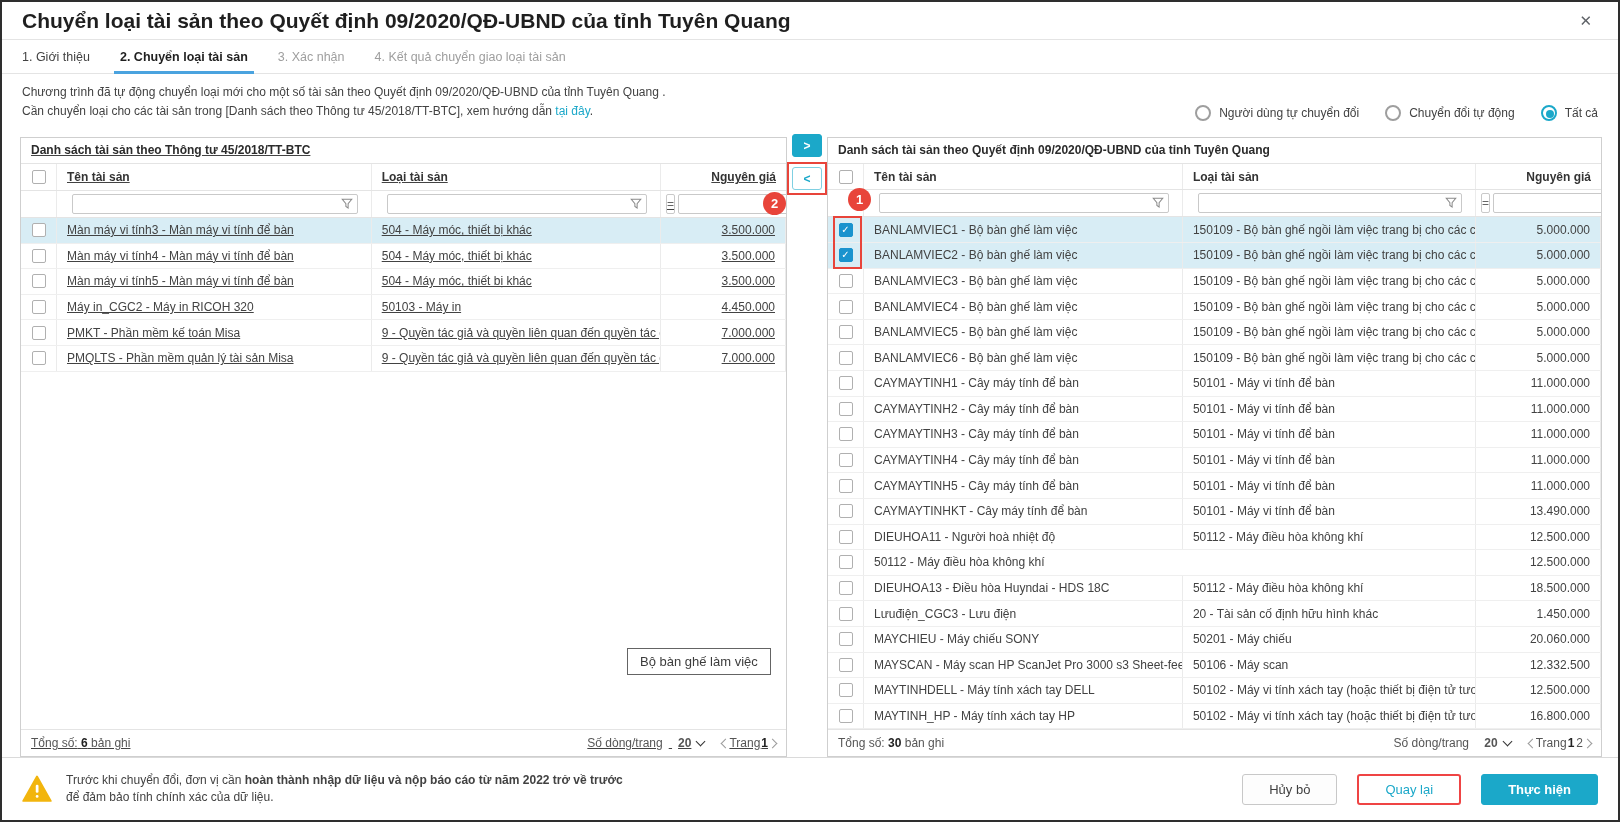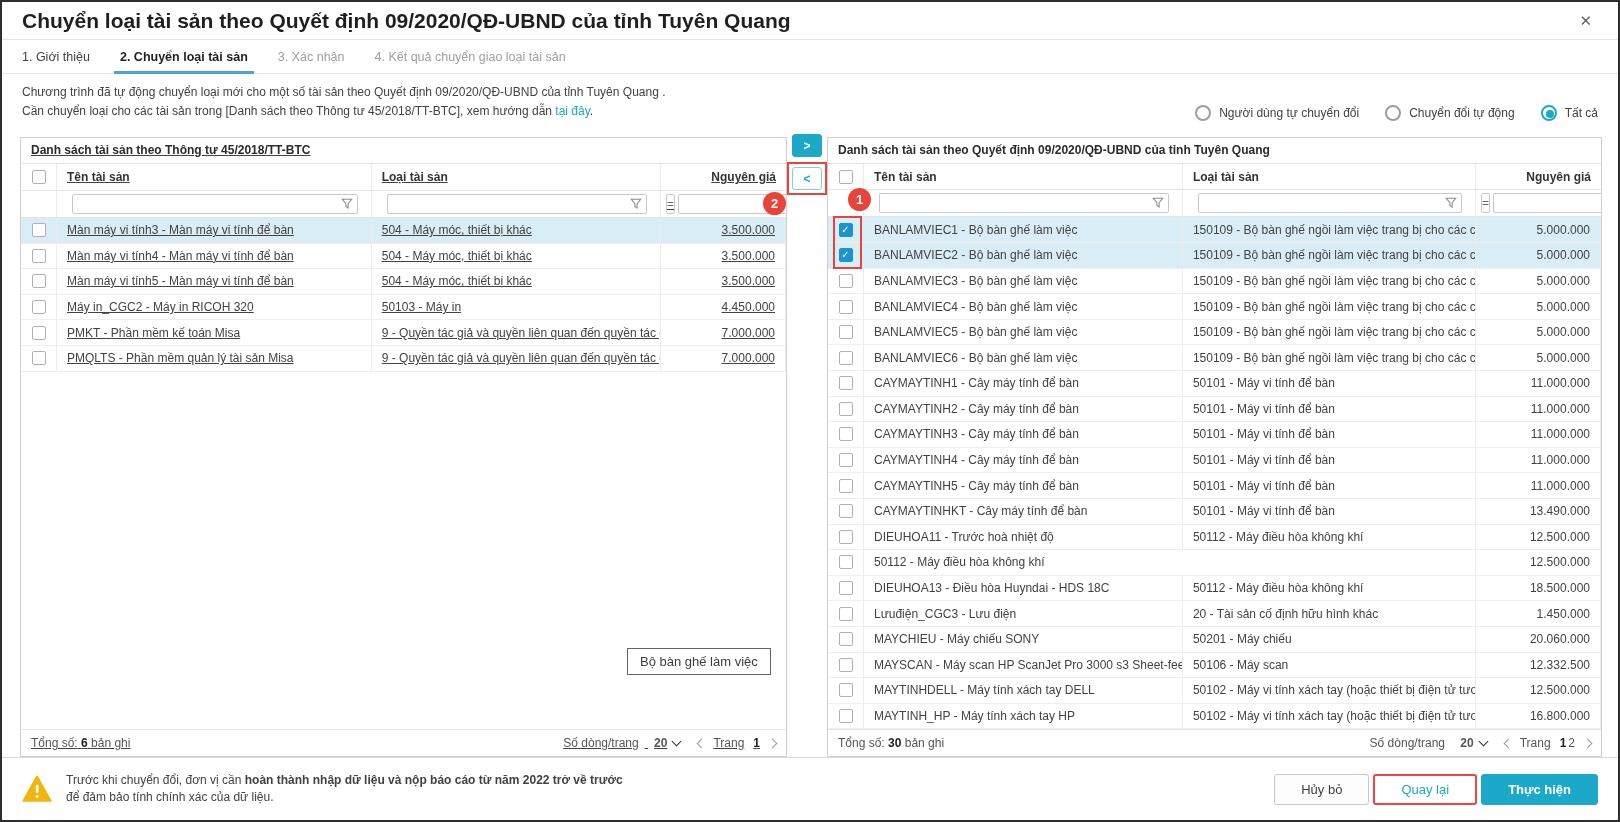--- a/index.html
+++ b/index.html
@@ -68,21 +68,21 @@
   .f-num { flex:1; height:20px; border:1px solid #c9c9c9; border-radius:2px; margin:3px 8px 3px 3px; padding:0 6px; font-size:12px; font-family:inherit; outline:none; }
 
   
   .foot-left b { color:#222; }
   .foot-right { display:flex; align-items:center; gap:10px; color:#555; }
   .rpp { display:flex; align-items:center; gap:6px; cursor:pointer; }
   .chev { width:7px; height:7px; border-left:1.5px solid #9b9b9b; border-bottom:1.5px solid #9b9b9b; display:inline-block; }
   .chev.l { transform:rotate(45deg); }
   .chev.r { transform:rotate(225deg); }
   .chev.down { transform:rotate(-45deg); border-color:#333; margin-top:-3px; }
-  .pager { display:flex; align-items:center; gap:8px; margin-left:8px; }
+  .pager { display:flex; align-items:center; margin-left:8px; }
   .page-num { color:#555; cursor:pointer; padding:0 1px; }
   .page-num.cur { font-weight:bold; color:#222; }
 
   
   .tbtn { width:30px; height:23px; border-radius:3px; display:flex; align-items:center; justify-content:center;
     font-size:12px; font-weight:bold; cursor:pointer; font-family:inherit; }
   .tbtn.right { background:#1ba8c9; color:#fff; border:1px solid #1ba8c9; margin-top:-3px; }
   .tbtn.left { background:#fff; color:#1ba8c9; border:1px solid #7fd0e2; }
   .anno-wrap { border:2px solid #e8443a; padding:3px; margin-top:5px; position:relative; background:transparent; }
   .badge { width:23px; height:23px; border-radius:50%; background:#e8443a; color:#fff; font-weight:bold; font-size:13px;
@@ -92,21 +92,21 @@
   .badge.b1 { left:20px; top:-29px; }
 
   
   .tooltip { position:absolute; left:625px; top:646px; background:#fff; border:1px solid #646464;
     padding:5px 12px; font-size:13px; color:#3c3c3c; z-index:40; white-space:nowrap; }
 
   
   .bottom-bar { height:63px; border-top:1px solid #dadada; display:flex; align-items:center; justify-content:space-between; padding:0 20px; }
   .warn { display:flex; align-items:center; gap:14px; }
   .warn-text { width:560px; line-height:17px; color:#424242; }
-  .btns { display:flex; gap:4px; }
+  .btns { display:flex; gap:20px; }
   .btn { height:31px; border-radius:3px; font-size:13px; font-family:inherit; cursor:pointer; padding:0 26px; display:flex; align-items:center; justify-content:center; }
   .btn.default { background:#fdfdfd; border:1px solid #c8c8c8; color:#3f3f3f; }
   .btn.outline { background:#fff; border:2px solid #ef4444; color:#1ba8c9; }
   .btn.primary { background:#1ba8c9; border:1px solid #1ba8c9; color:#fff; font-weight:bold; }
 </style>
 </head>
 <body>
 
 <div class="frame">
 
@@ -379,21 +379,21 @@
               <div class="cb"></div>
             </div>
             <div class="cell col-name">CAYMAYTINHKT - Cây máy tính để bàn</div>
             <div class="cell col-type">50101 - Máy vi tính để bàn</div>
             <div class="cell col-price">13.490.000</div>
           </div>
           <div class="trow">
             <div class="cell col-check">
               <div class="cb"></div>
             </div>
-            <div class="cell col-name">DIEUHOA11 - Trước hoà nhiệt độ</div>
+            <div class="cell col-name">DIEUHOA11 - Người hoà nhiệt độ</div>
             <div class="cell col-type">50112 - Máy điều hòa không khí</div>
             <div class="cell col-price">12.500.000</div>
           </div>
           <div class="trow">
             <div class="cell col-check">
               <div class="cb"></div>
             </div>
             <div class="cell col-type">50112 - Máy điều hòa không khí</div>
             <div class="cell col-price">12.500.000</div>
           </div>

